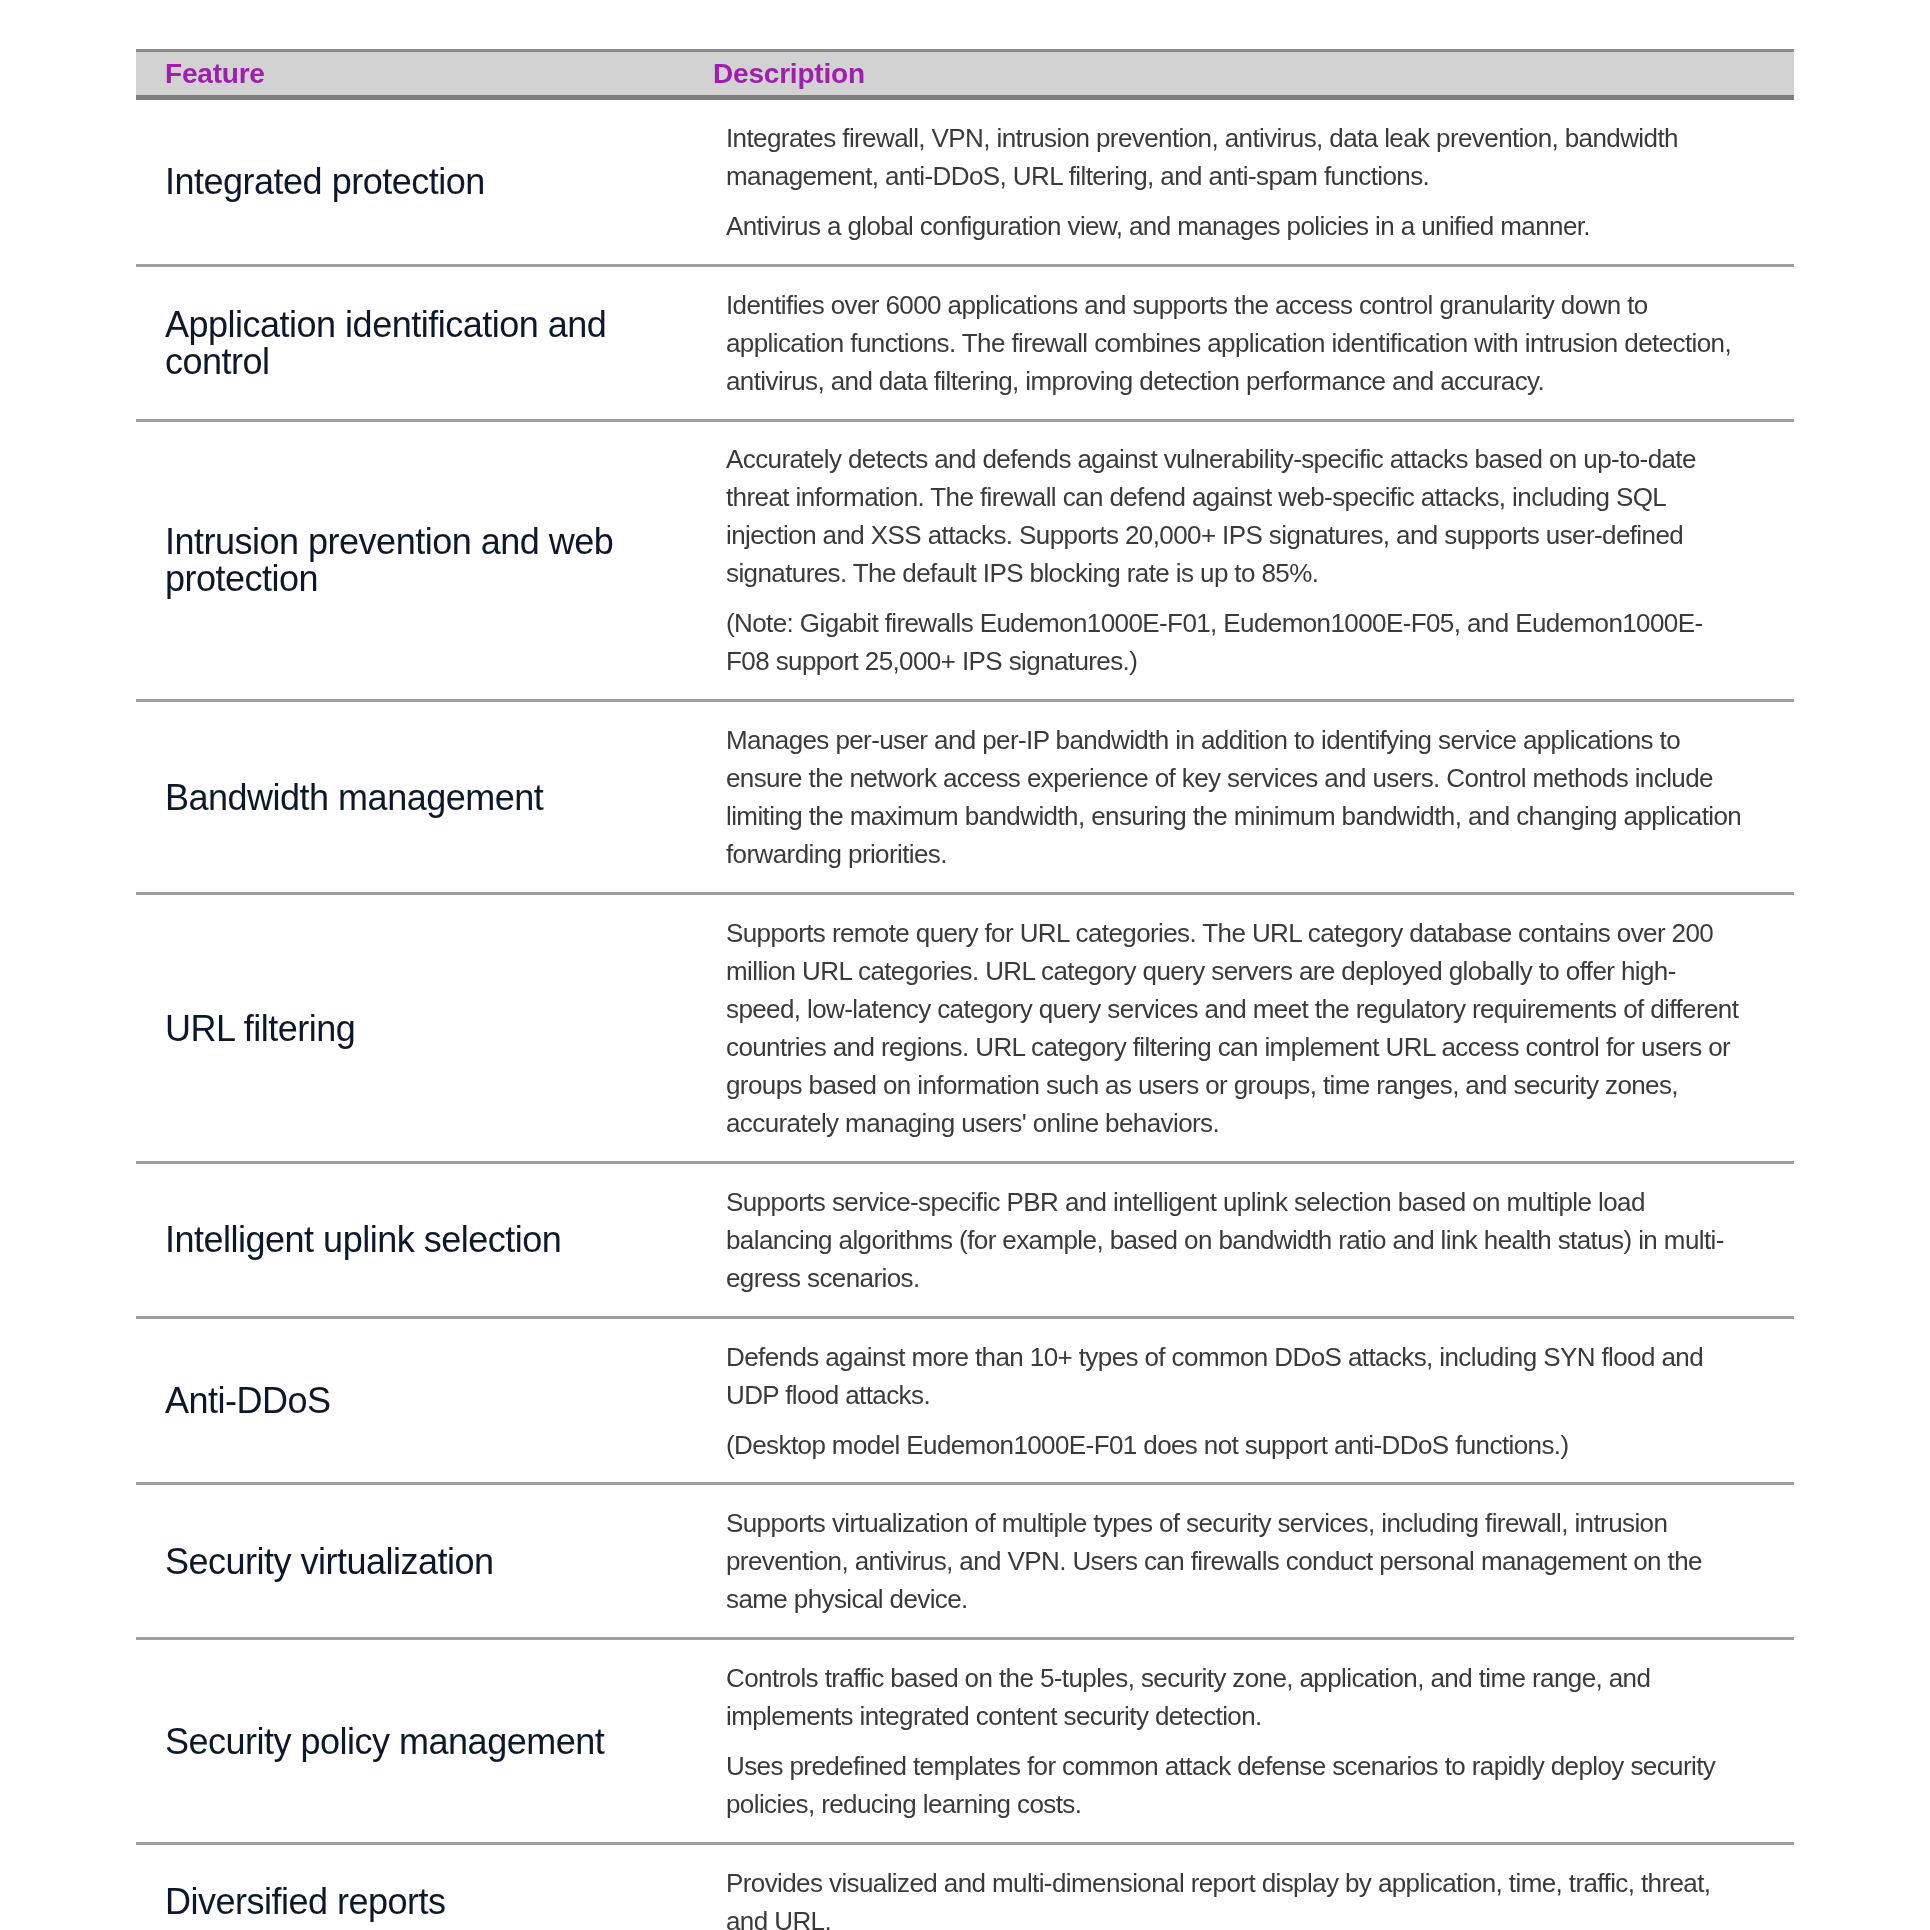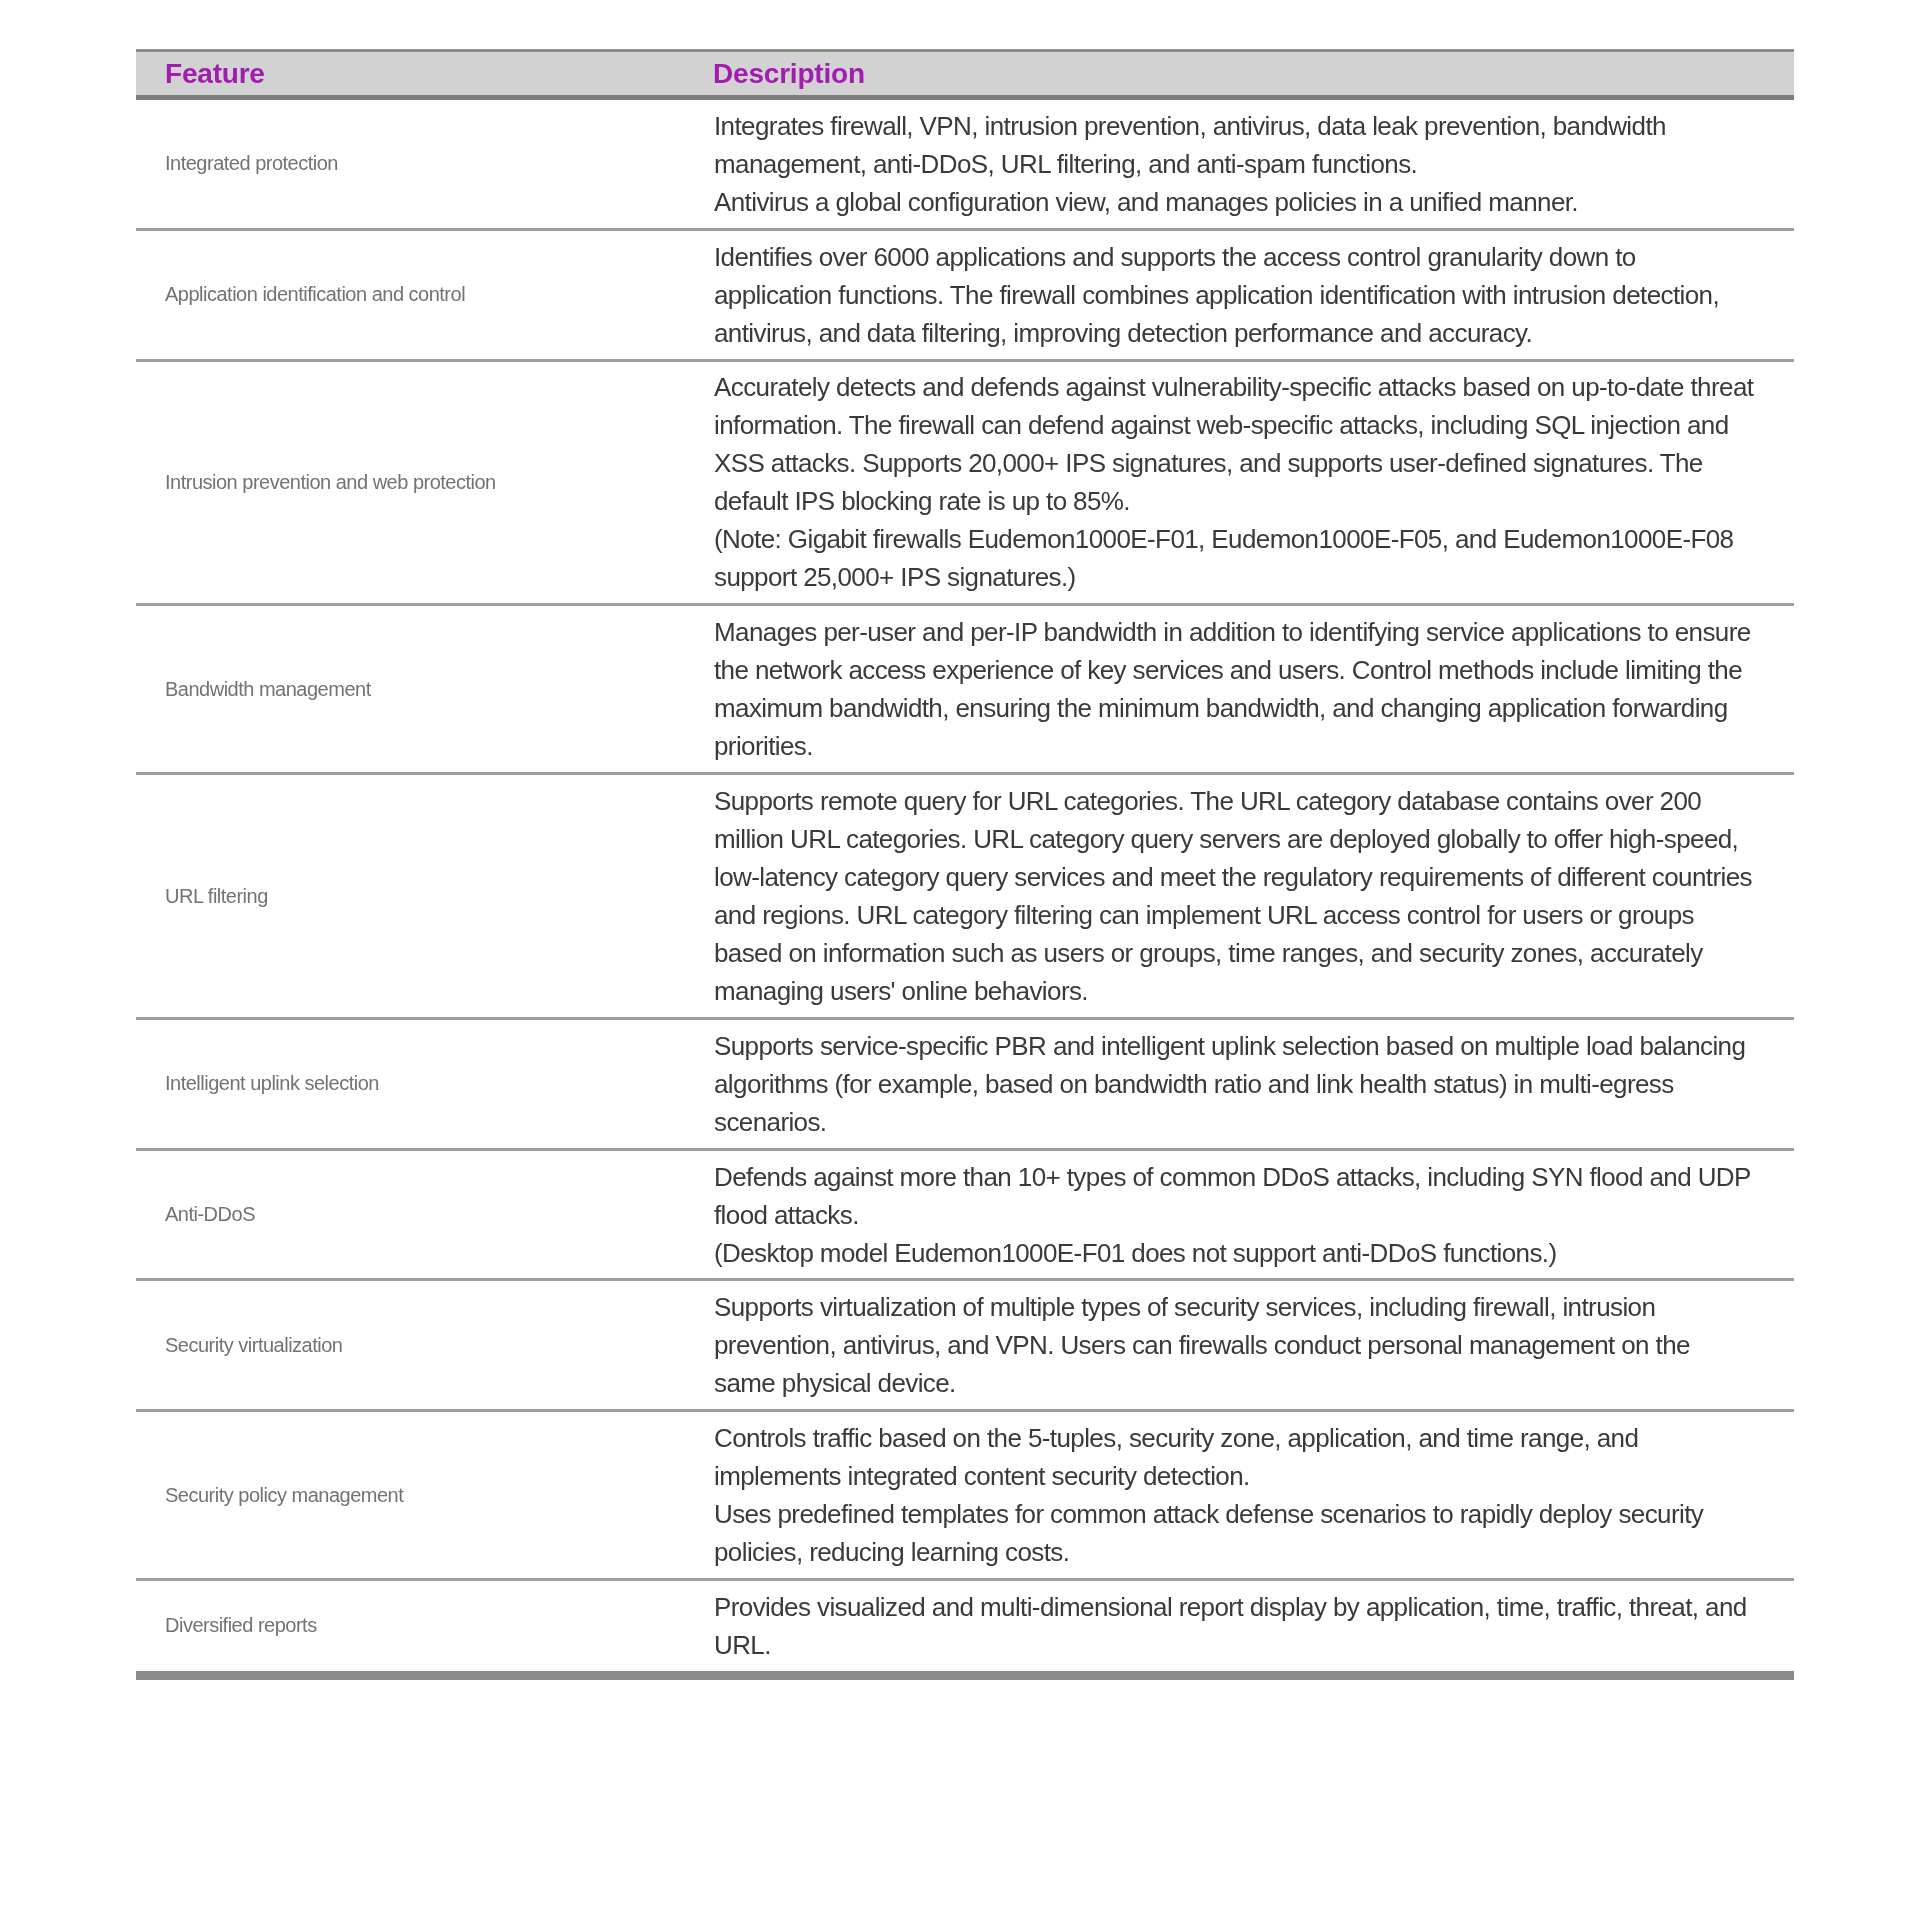--- a/index.html
+++ b/index.html
@@ -54,33 +54,33 @@
   thead th.h-feature { padding-left: 29px; }
   tbody tr + tr td { border-top: 3.1px solid #9e9e9e; }
   tbody td {
     vertical-align: middle;
     padding-top: 6.9px;
     padding-bottom: 6.9px;
   }
   td.feature {
     padding-left: 29px;
     padding-right: 15.3px;
-    font-size: 20px;
+    font-size: 36px;
     line-height: 37px;
     letter-spacing: -0.5px;
-    color: #737373;
+    color: #0f172a;
   }
   td.desc {
     padding-right: 37px;
     font-size: 26px;
     line-height: 38px;
     letter-spacing: -0.6px;
     color: #3a3a3a;
   }
-  td.desc .para { margin: 0; }
+  td.desc .para { margin: 12px; }
 </style>
 </head>
 <body>
 
 <div class="page">
 
 
   <table class="features">
     <colgroup>
       <col class="c-feature">

